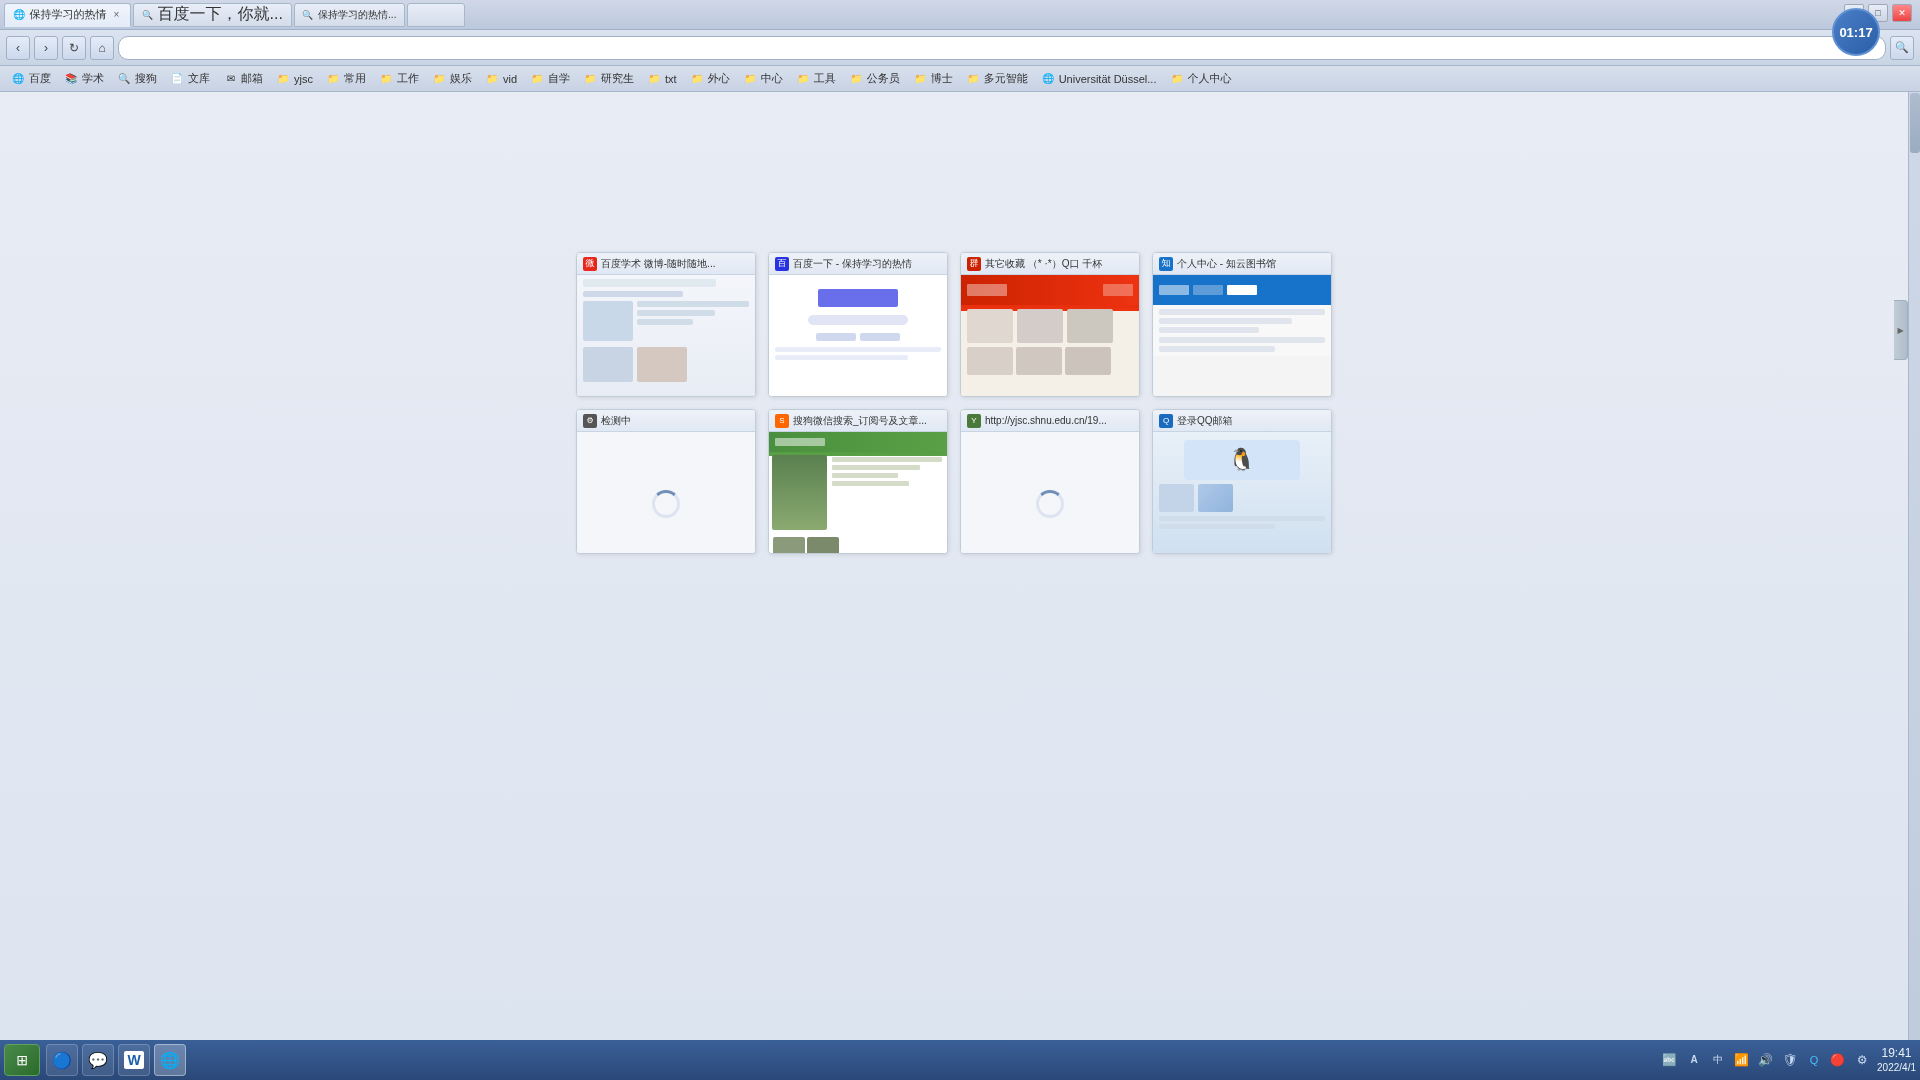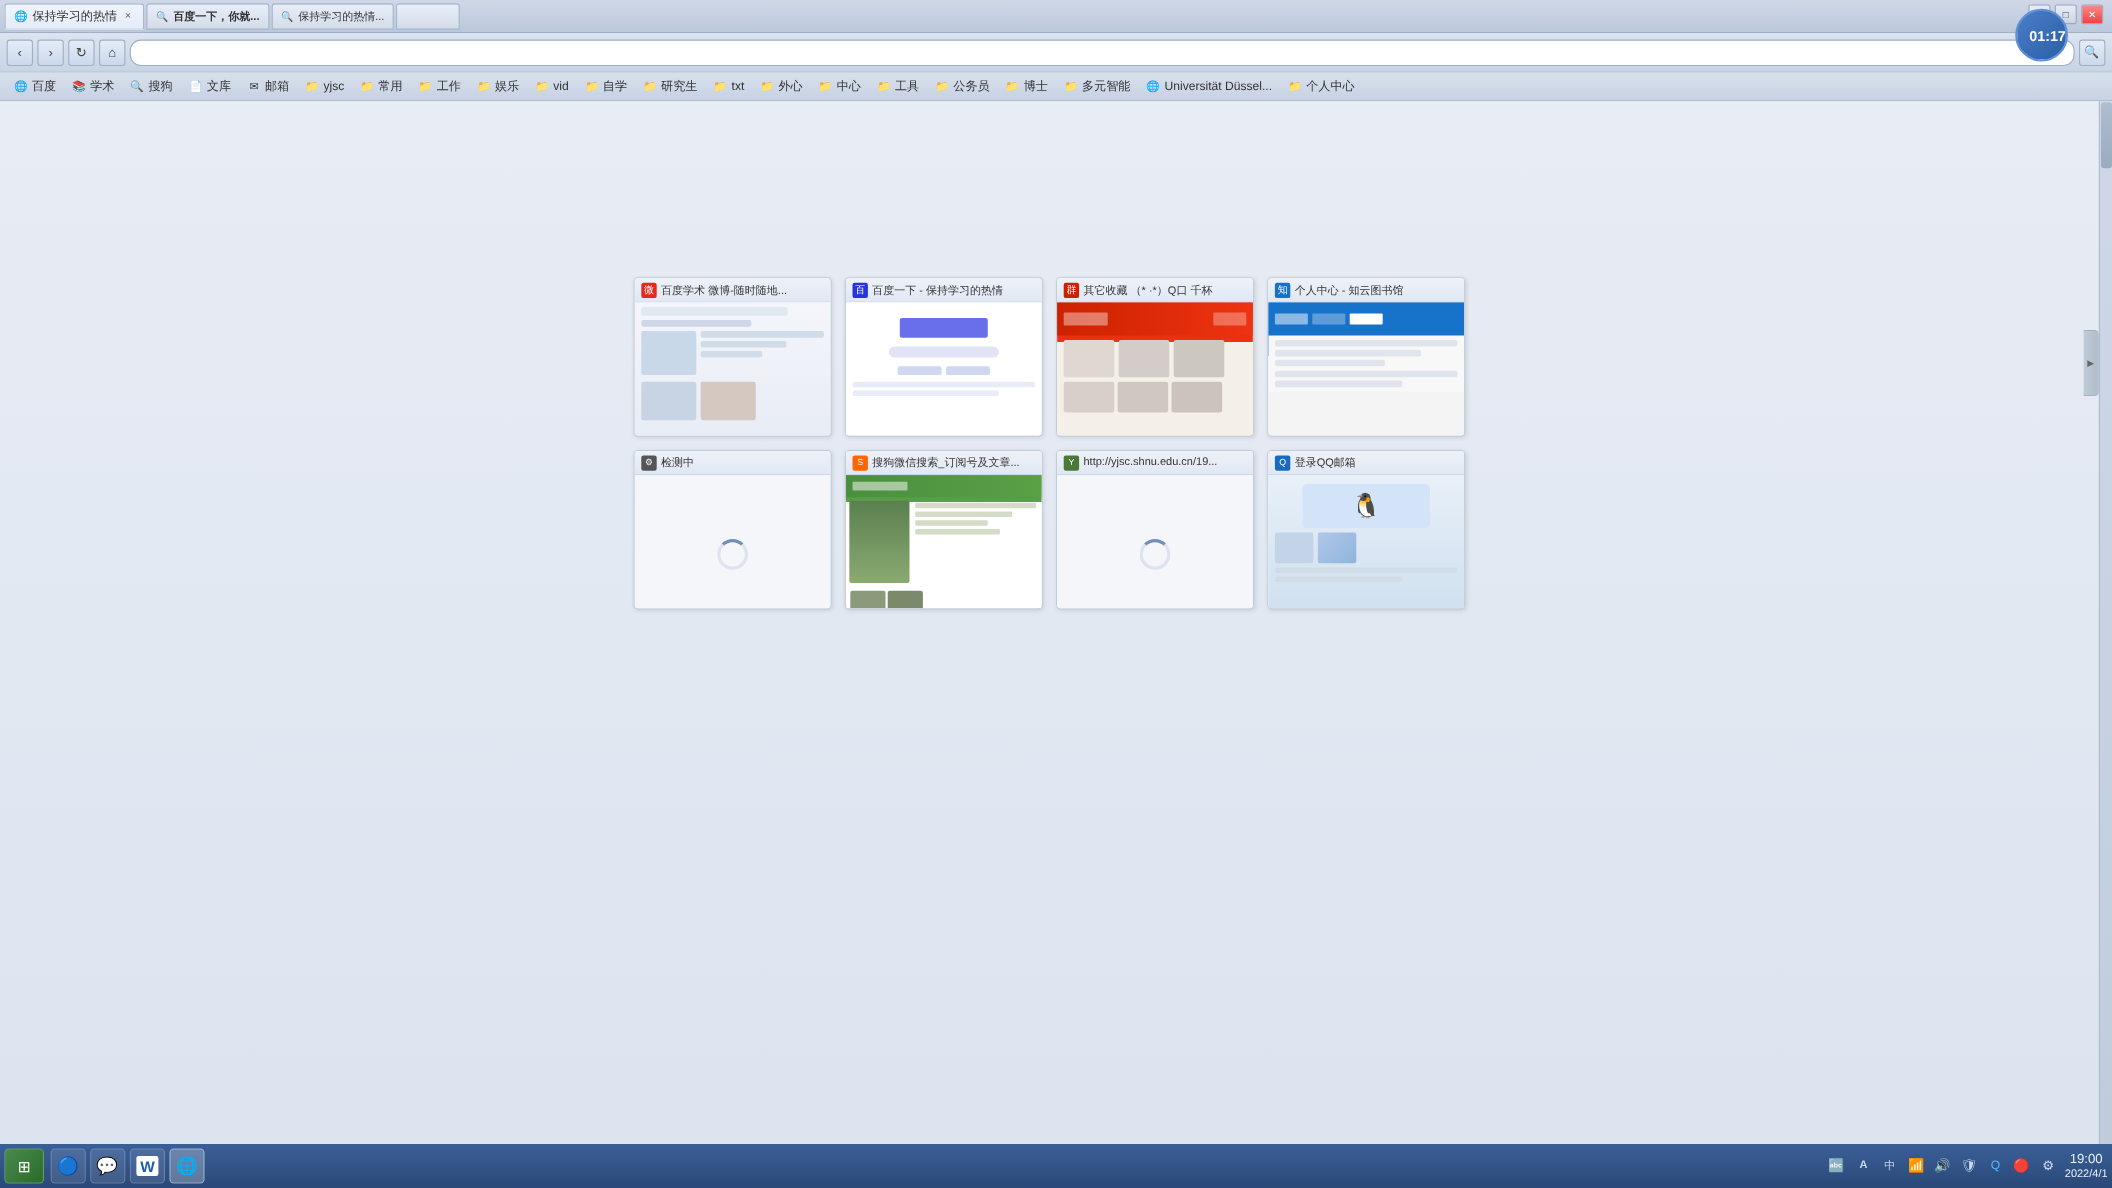--- a/index.html
+++ b/index.html
@@ -118,21 +118,21 @@
     #time-widget {
       position: absolute;
       top: 8px;
       right: 40px;
       width: 48px;
       height: 48px;
       border-radius: 50%;
       background: linear-gradient(135deg, #4a7fc8, #2a5fa8);
       display: flex;
       align-items: center;
-      justify-content: flex-end;
+      justify-content: center;
       color: #fff;
       font-size: 13px;
       font-weight: bold;
       border: 2px solid #6090d4;
       z-index: 10;
     }
 
     
     #bookmark-bar {
       position: absolute;
@@ -391,21 +391,21 @@
 <body>
 
 <div id="title-bar">
   <div class="tab-item active">
     <span style="font-size:10px;">🌐</span>
     <span>保持学习的热情</span>
     <span class="tab-close">×</span>
   </div>
   <div class="tab-item">
     <span style="font-size:9px;">🔍</span>
-    <span style="font-size:10px;max-width:160px;overflow:hidden;font-weight:bold;">百度一下，你就...</span>
+    <span style="font-size:16px;max-width:160px;overflow:hidden;">百度一下，你就...</span>
   </div>
   <div class="tab-item">
     <span style="font-size:9px;">🔍</span>
     <span style="font-size:10px;max-width:160px;overflow:hidden;">保持学习的热情...</span>
   </div>
   <div class="tab-item">
     <span style="font-size:10px;width:40px;"></span>
   </div>
 
   <div id="window-controls">
@@ -716,17 +716,17 @@
     <div class="tray-icon">🔤</div>
     <div class="tray-icon" style="font-size:10px;font-weight:bold;">A</div>
     <div class="tray-icon" style="font-size:10px;">中</div>
     <div class="tray-icon">📶</div>
     <div class="tray-icon">🔊</div>
     <div class="tray-icon">🛡</div>
     <div class="tray-icon" style="font-size:11px;color:#4abefc;">Q</div>
     <div class="tray-icon">🔴</div>
     <div class="tray-icon">⚙</div>
     <div class="clock">
-      <div>19:00</div>
+      <div>19:41</div>
       <div style="font-size:10px;">2022/4/1</div>
     </div>
   </div>
 </div>
 
 </body></html>

